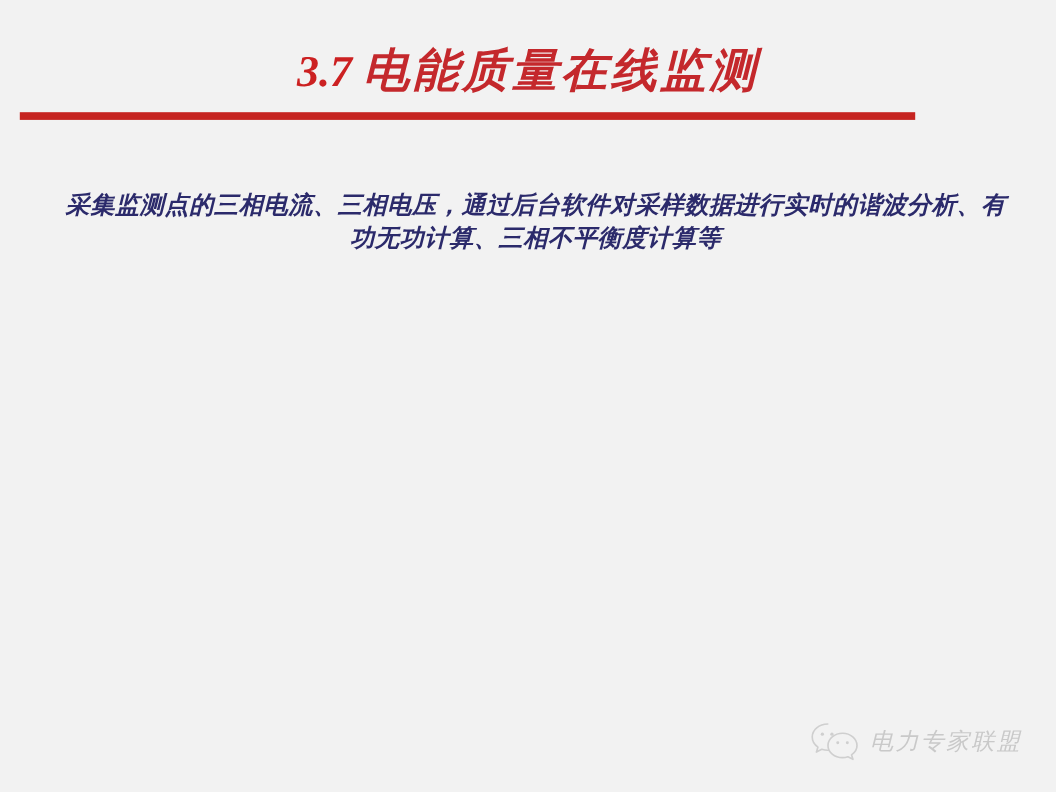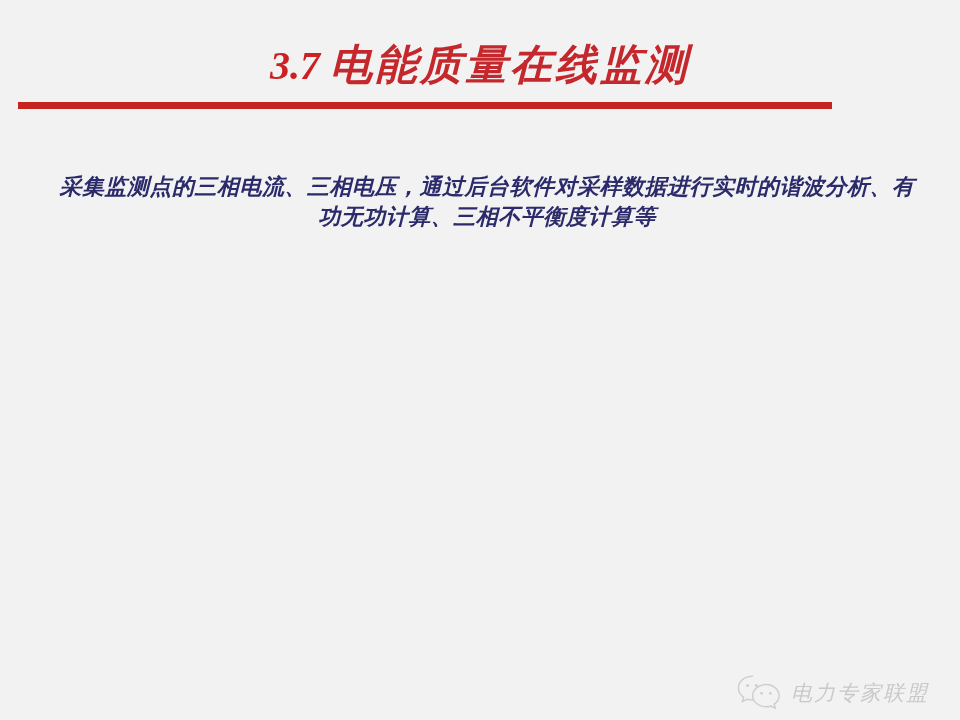--- a/index.html
+++ b/index.html
@@ -78,21 +78,20 @@
   }
 
   
   .watermark {
     position: absolute;
     left: 736px;
     top: 655px;
     display: flex;
     align-items: center;
     gap: 9px;
-    margin-top: 18px;
   }
   .wechat-icon {
     width: 46px;
     height: 38px;
     display: block;
     flex: 0 0 auto;
   }
   .watermark-label {
     font-family: "Liberation Sans", "DejaVu Sans", sans-serif;
     font-size: 21px;

